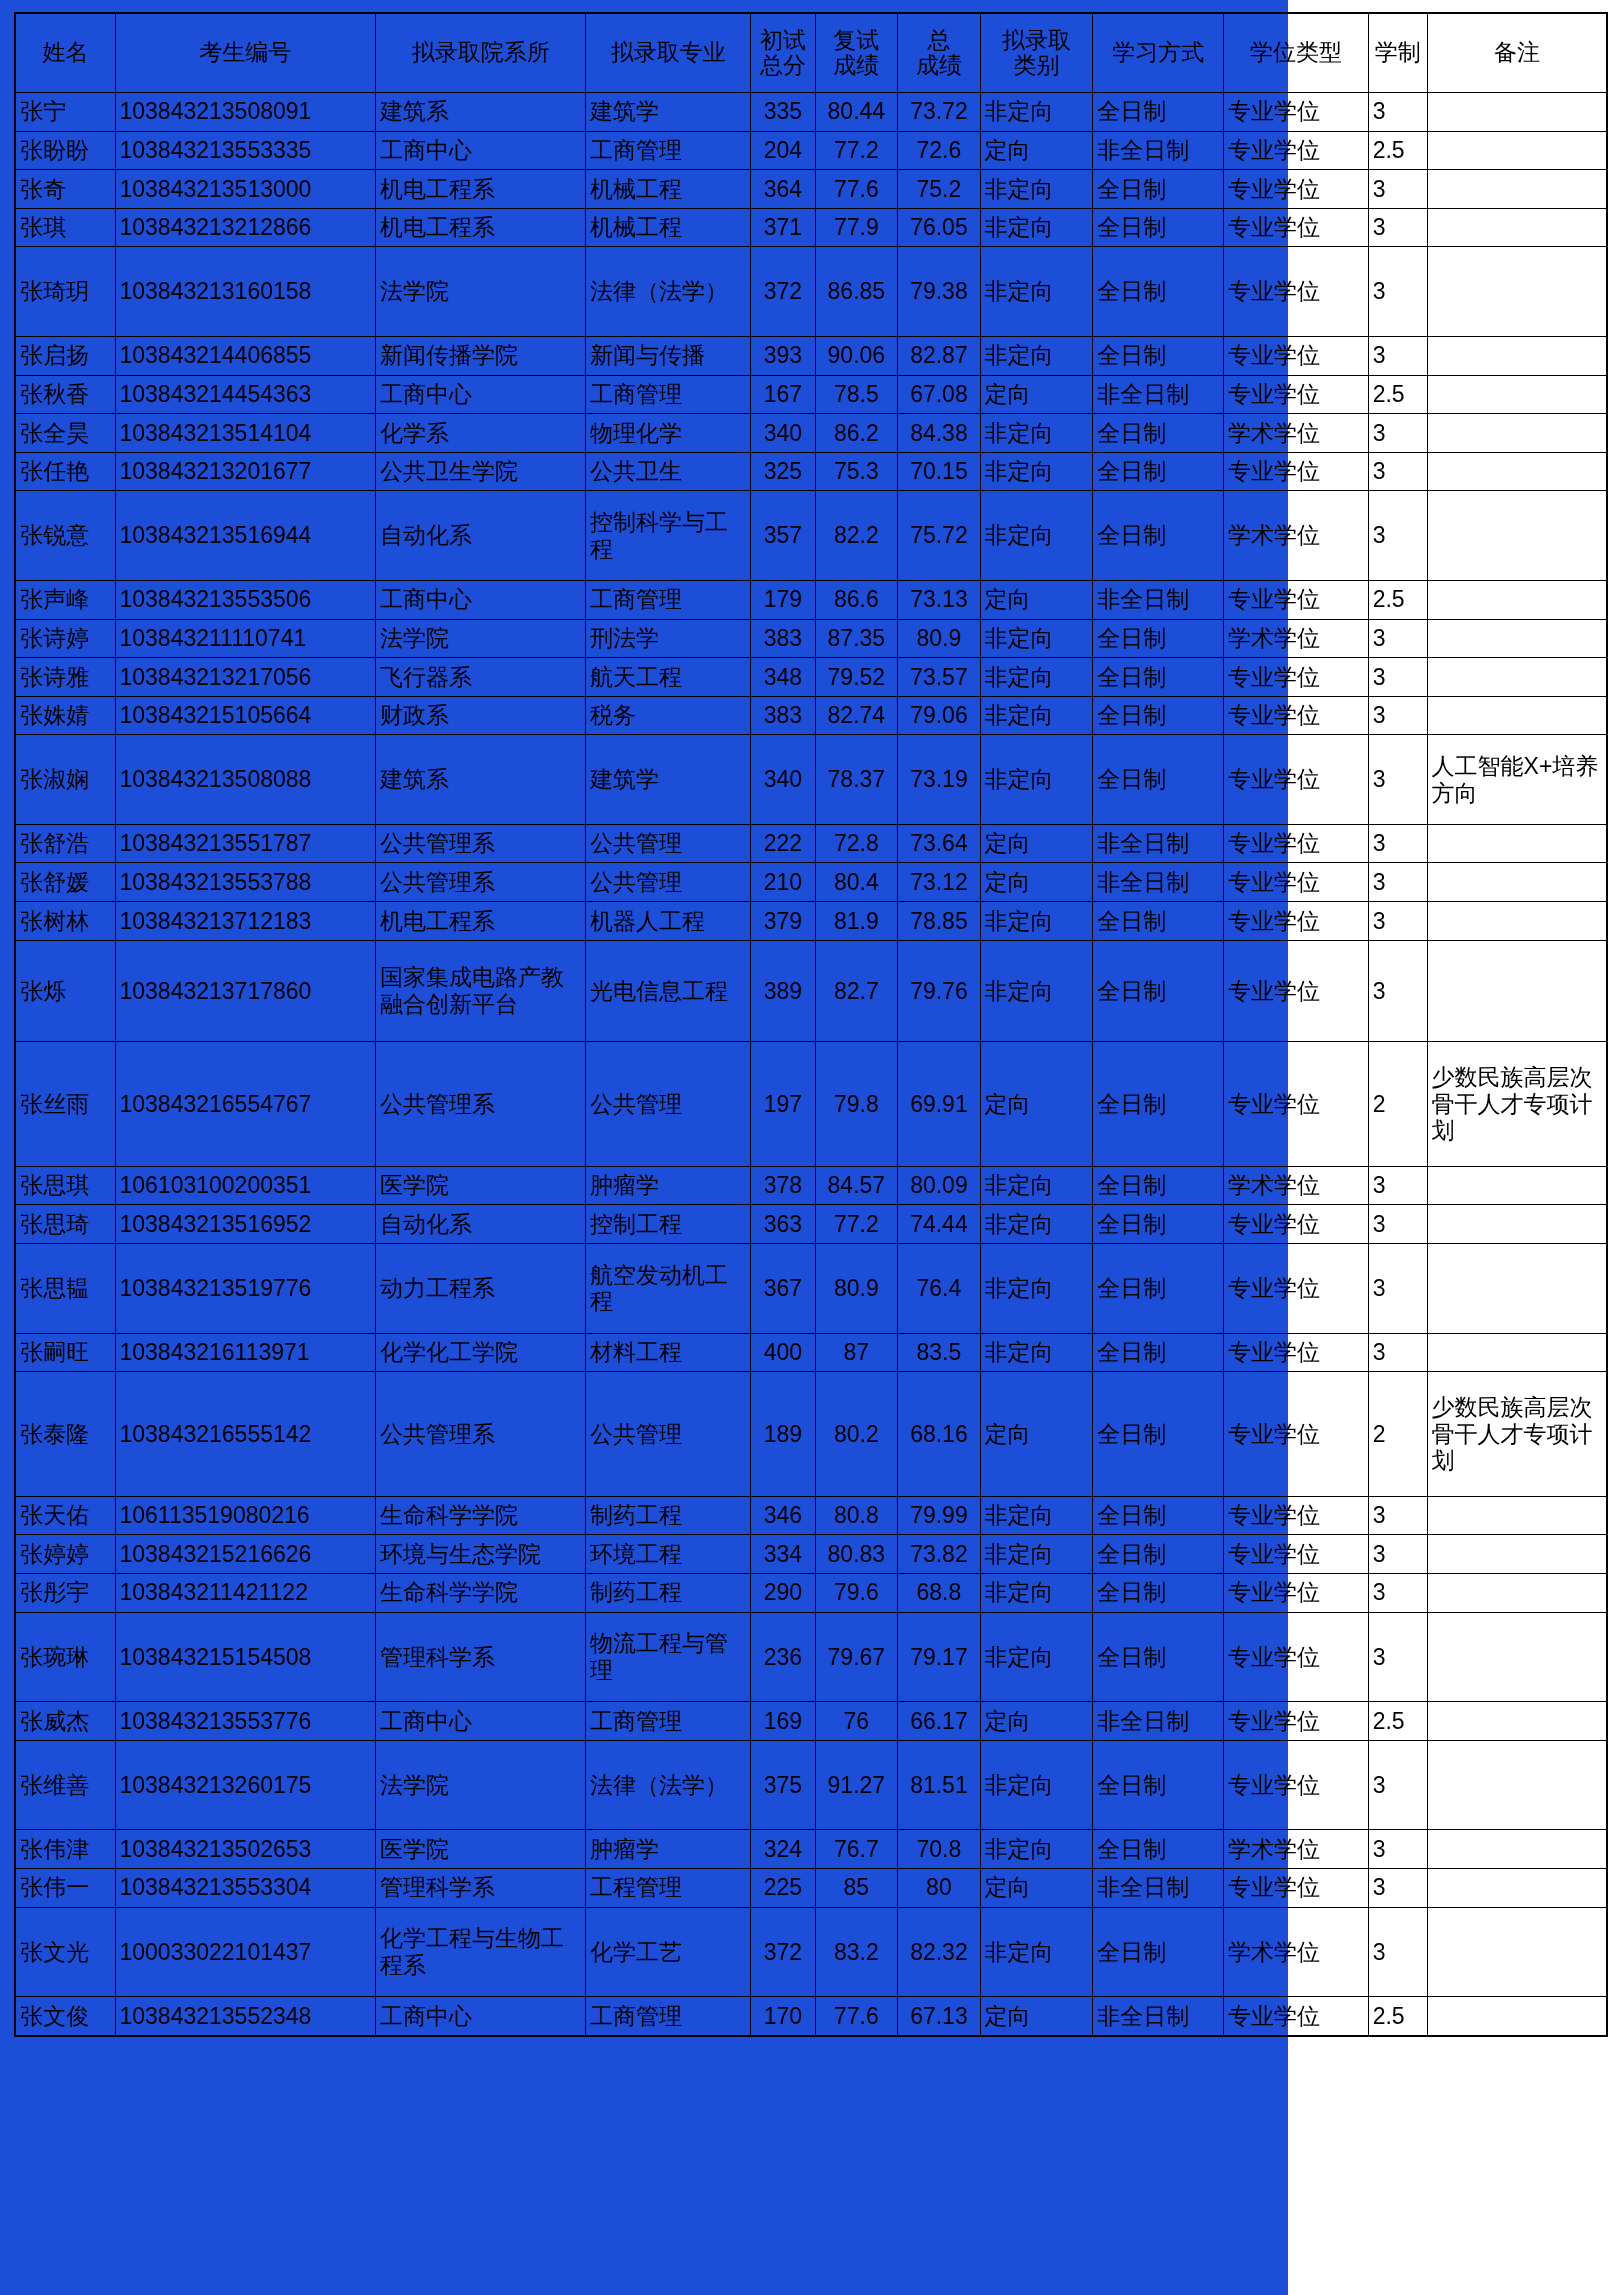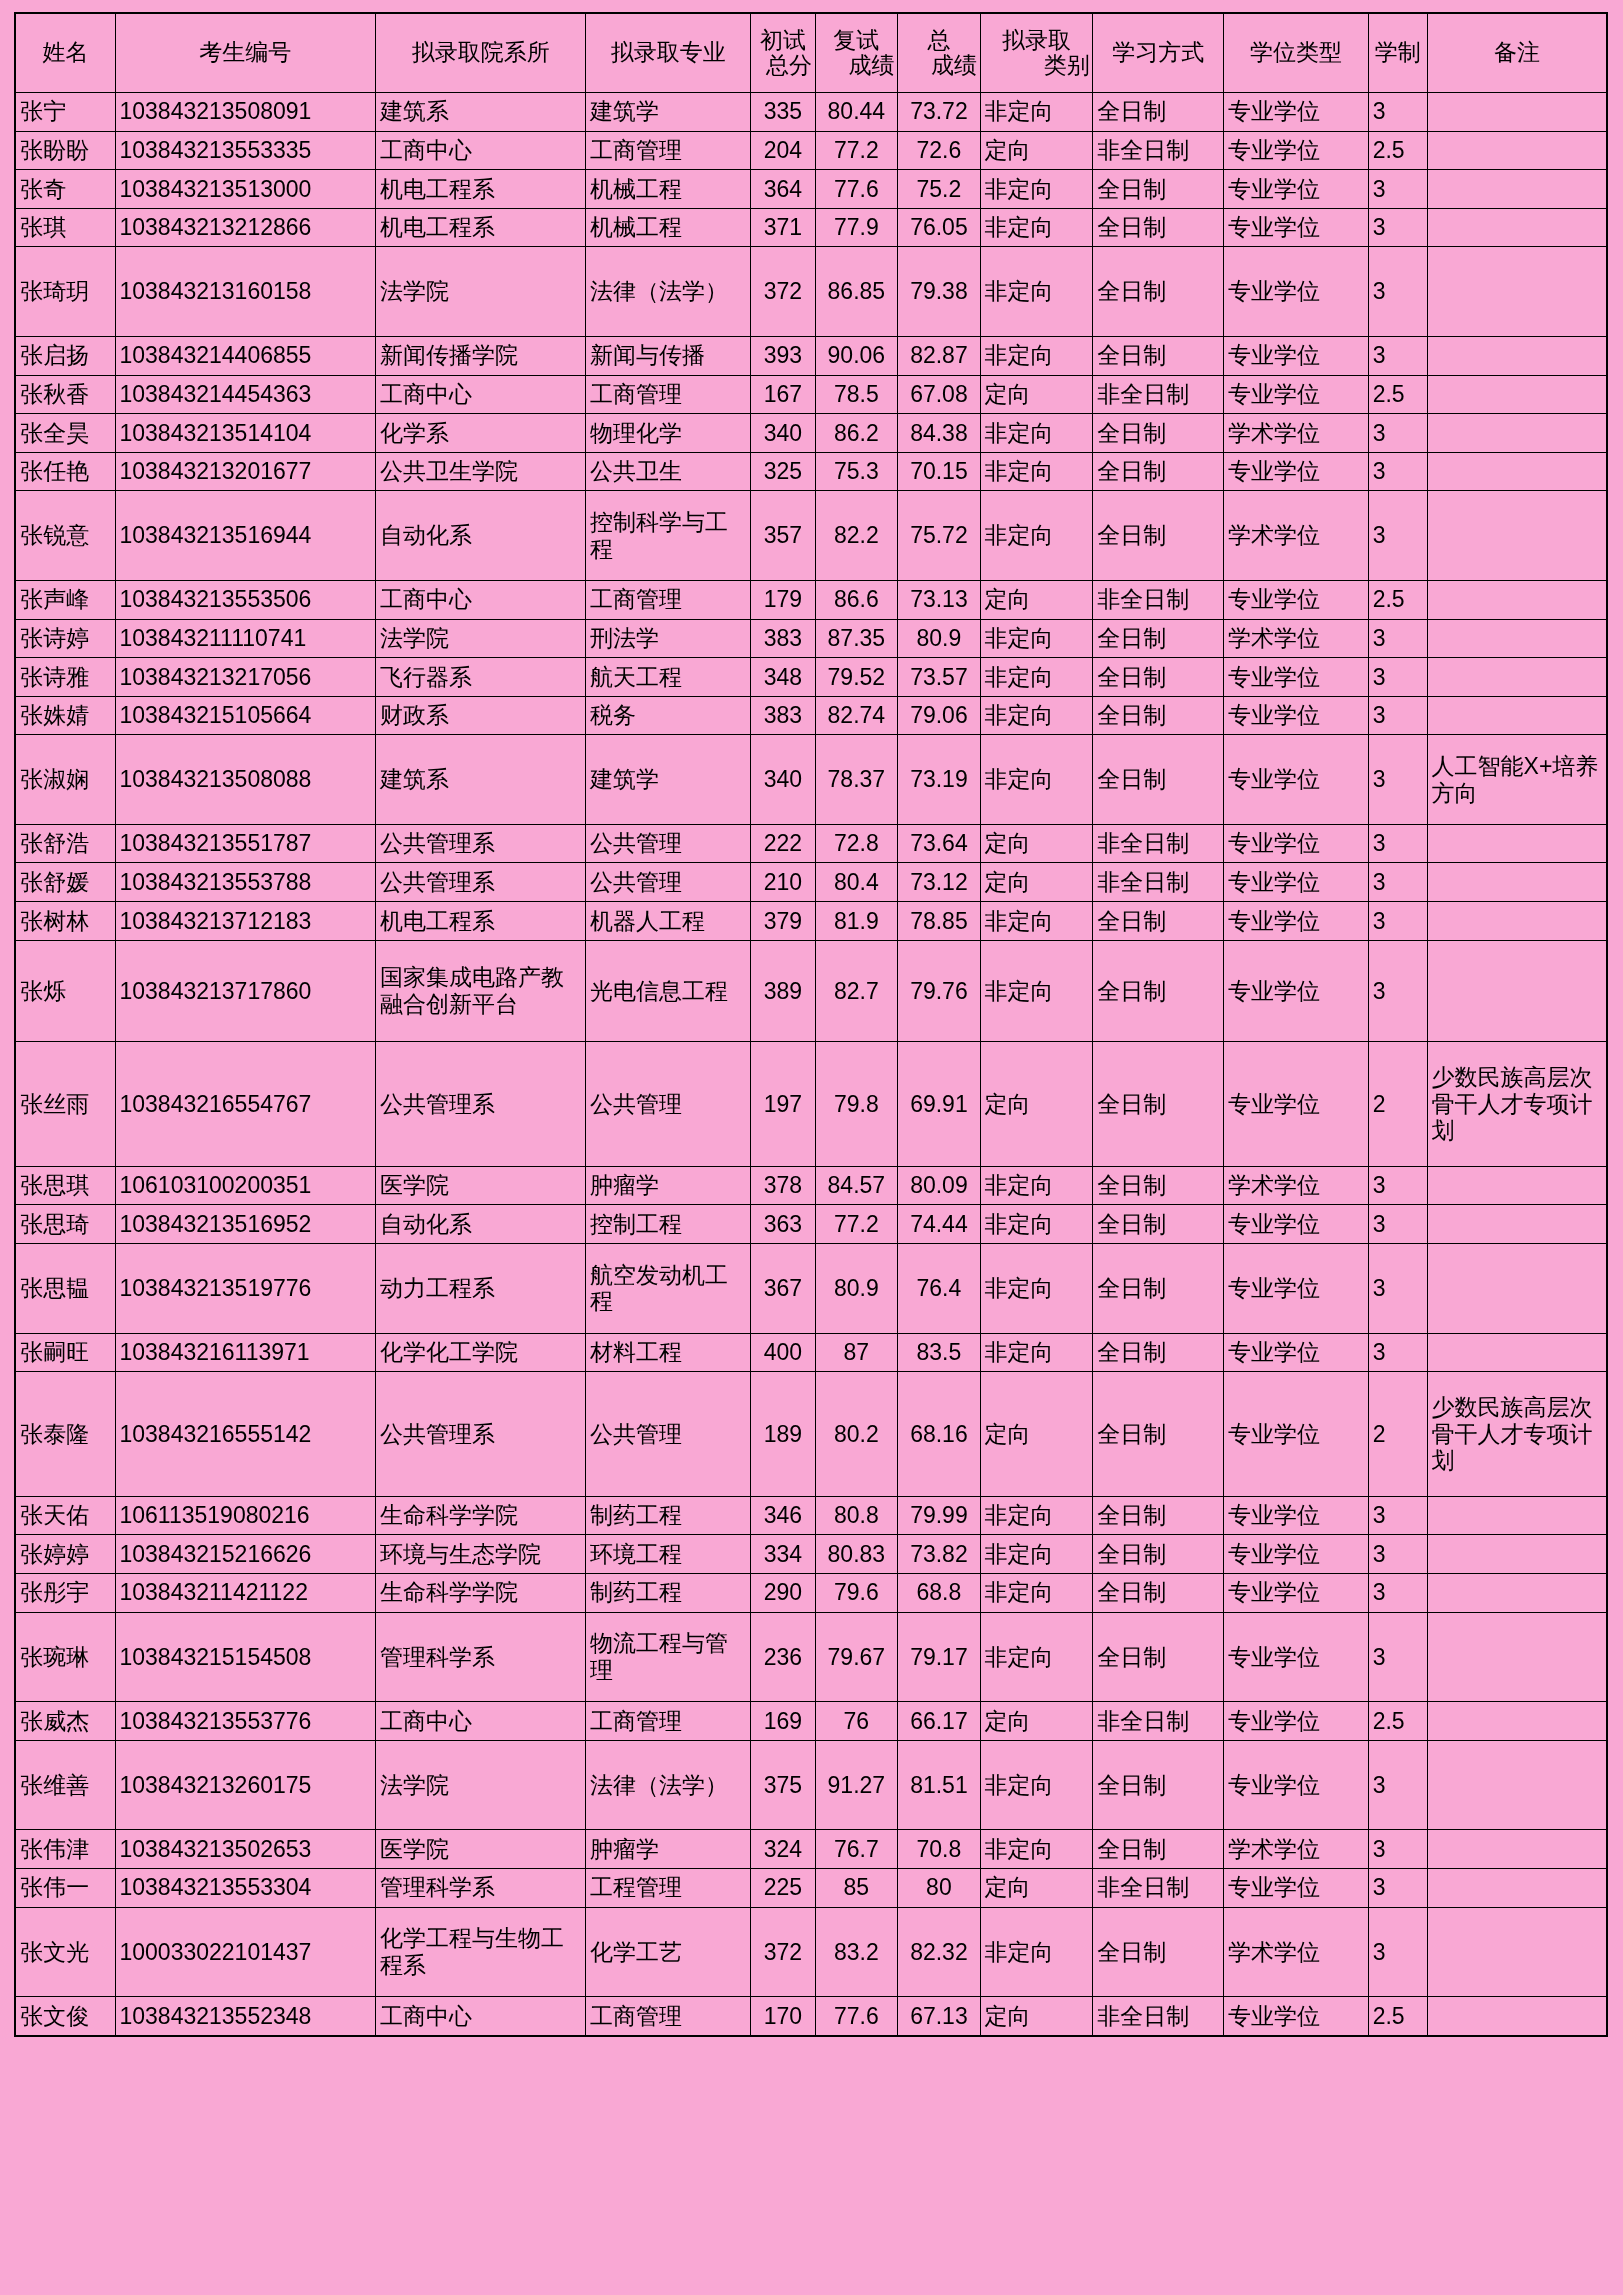--- a/index.html
+++ b/index.html
@@ -5,25 +5,25 @@
 <style>
   html,body{margin:0;padding:0;background:#ffffff;}
   body{
     width:1623px;
     font-family:"Liberation Sans","DejaVu Sans",sans-serif;
     color:#000;
     -webkit-font-smoothing:none;
   }
   .page{
     position:relative;
-    width:1623px;
+    width:1288px;
     min-height:2295px;
     box-sizing:border-box;
     padding:11.8px 14.4px 0 14.4px;
-    background:#f9a8d4;
+    background:#1d4ed8;
   }
   table.roster{
     border-collapse:collapse;
     table-layout:fixed;
     width:1594px;
     border:2.6px solid #000;
   }
   table.roster th,
   table.roster td{
     border:1.3px solid #000;
@@ -51,21 +51,21 @@
   col.c-s3{width:77px;}
   col.c-cat{width:105px;}
   col.c-mode{width:122px;}
   col.c-deg{width:135px;}
   col.c-yrs{width:55px;}
   col.c-note{width:168px;}
 
   td.t-left{text-align:left;}
   td.t-center{text-align:center;}
   th.hdr-wrap{white-space:normal;}
-  .hdr2{display:block;text-align:right;}
+  .hdr2{display:block;}
 
   tbody td{height:35px;}
   tbody tr.tall td{height:86px;}
   tbody tr.tall2 td{height:98px;}
   tbody tr.tall3 td{height:121px;}
 </style>
 </head>
 <body>
 
 <div class="page">

